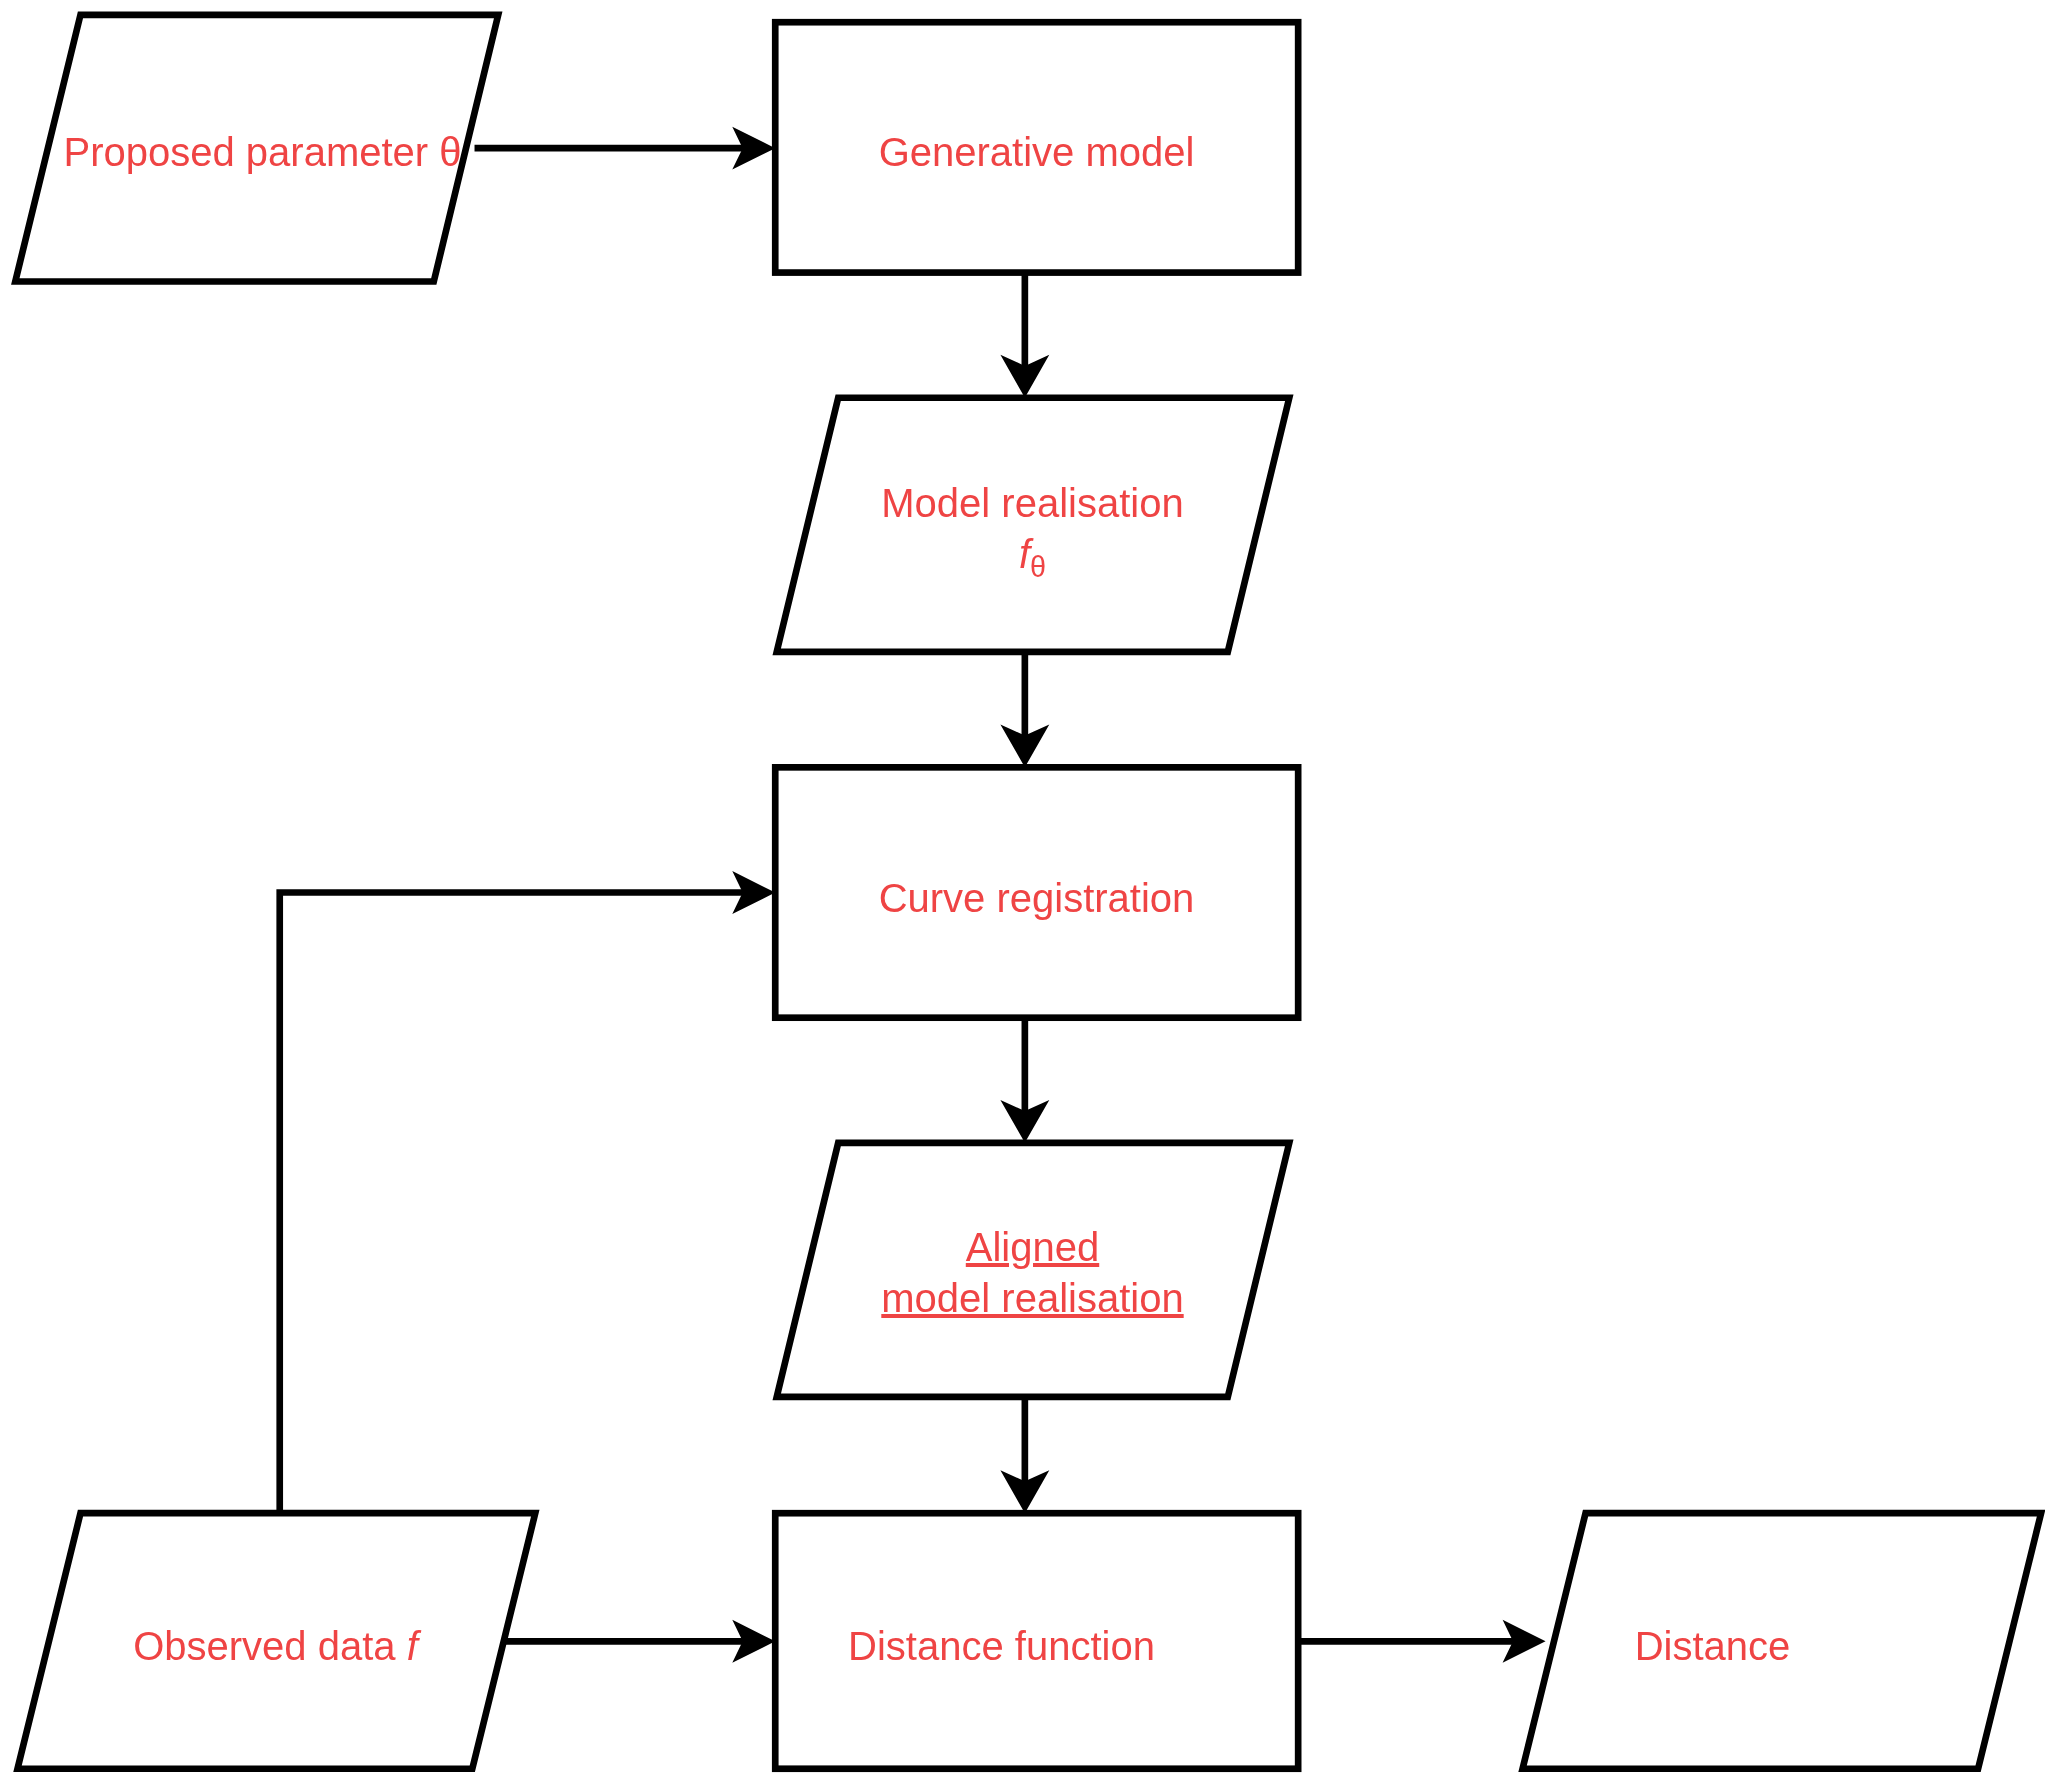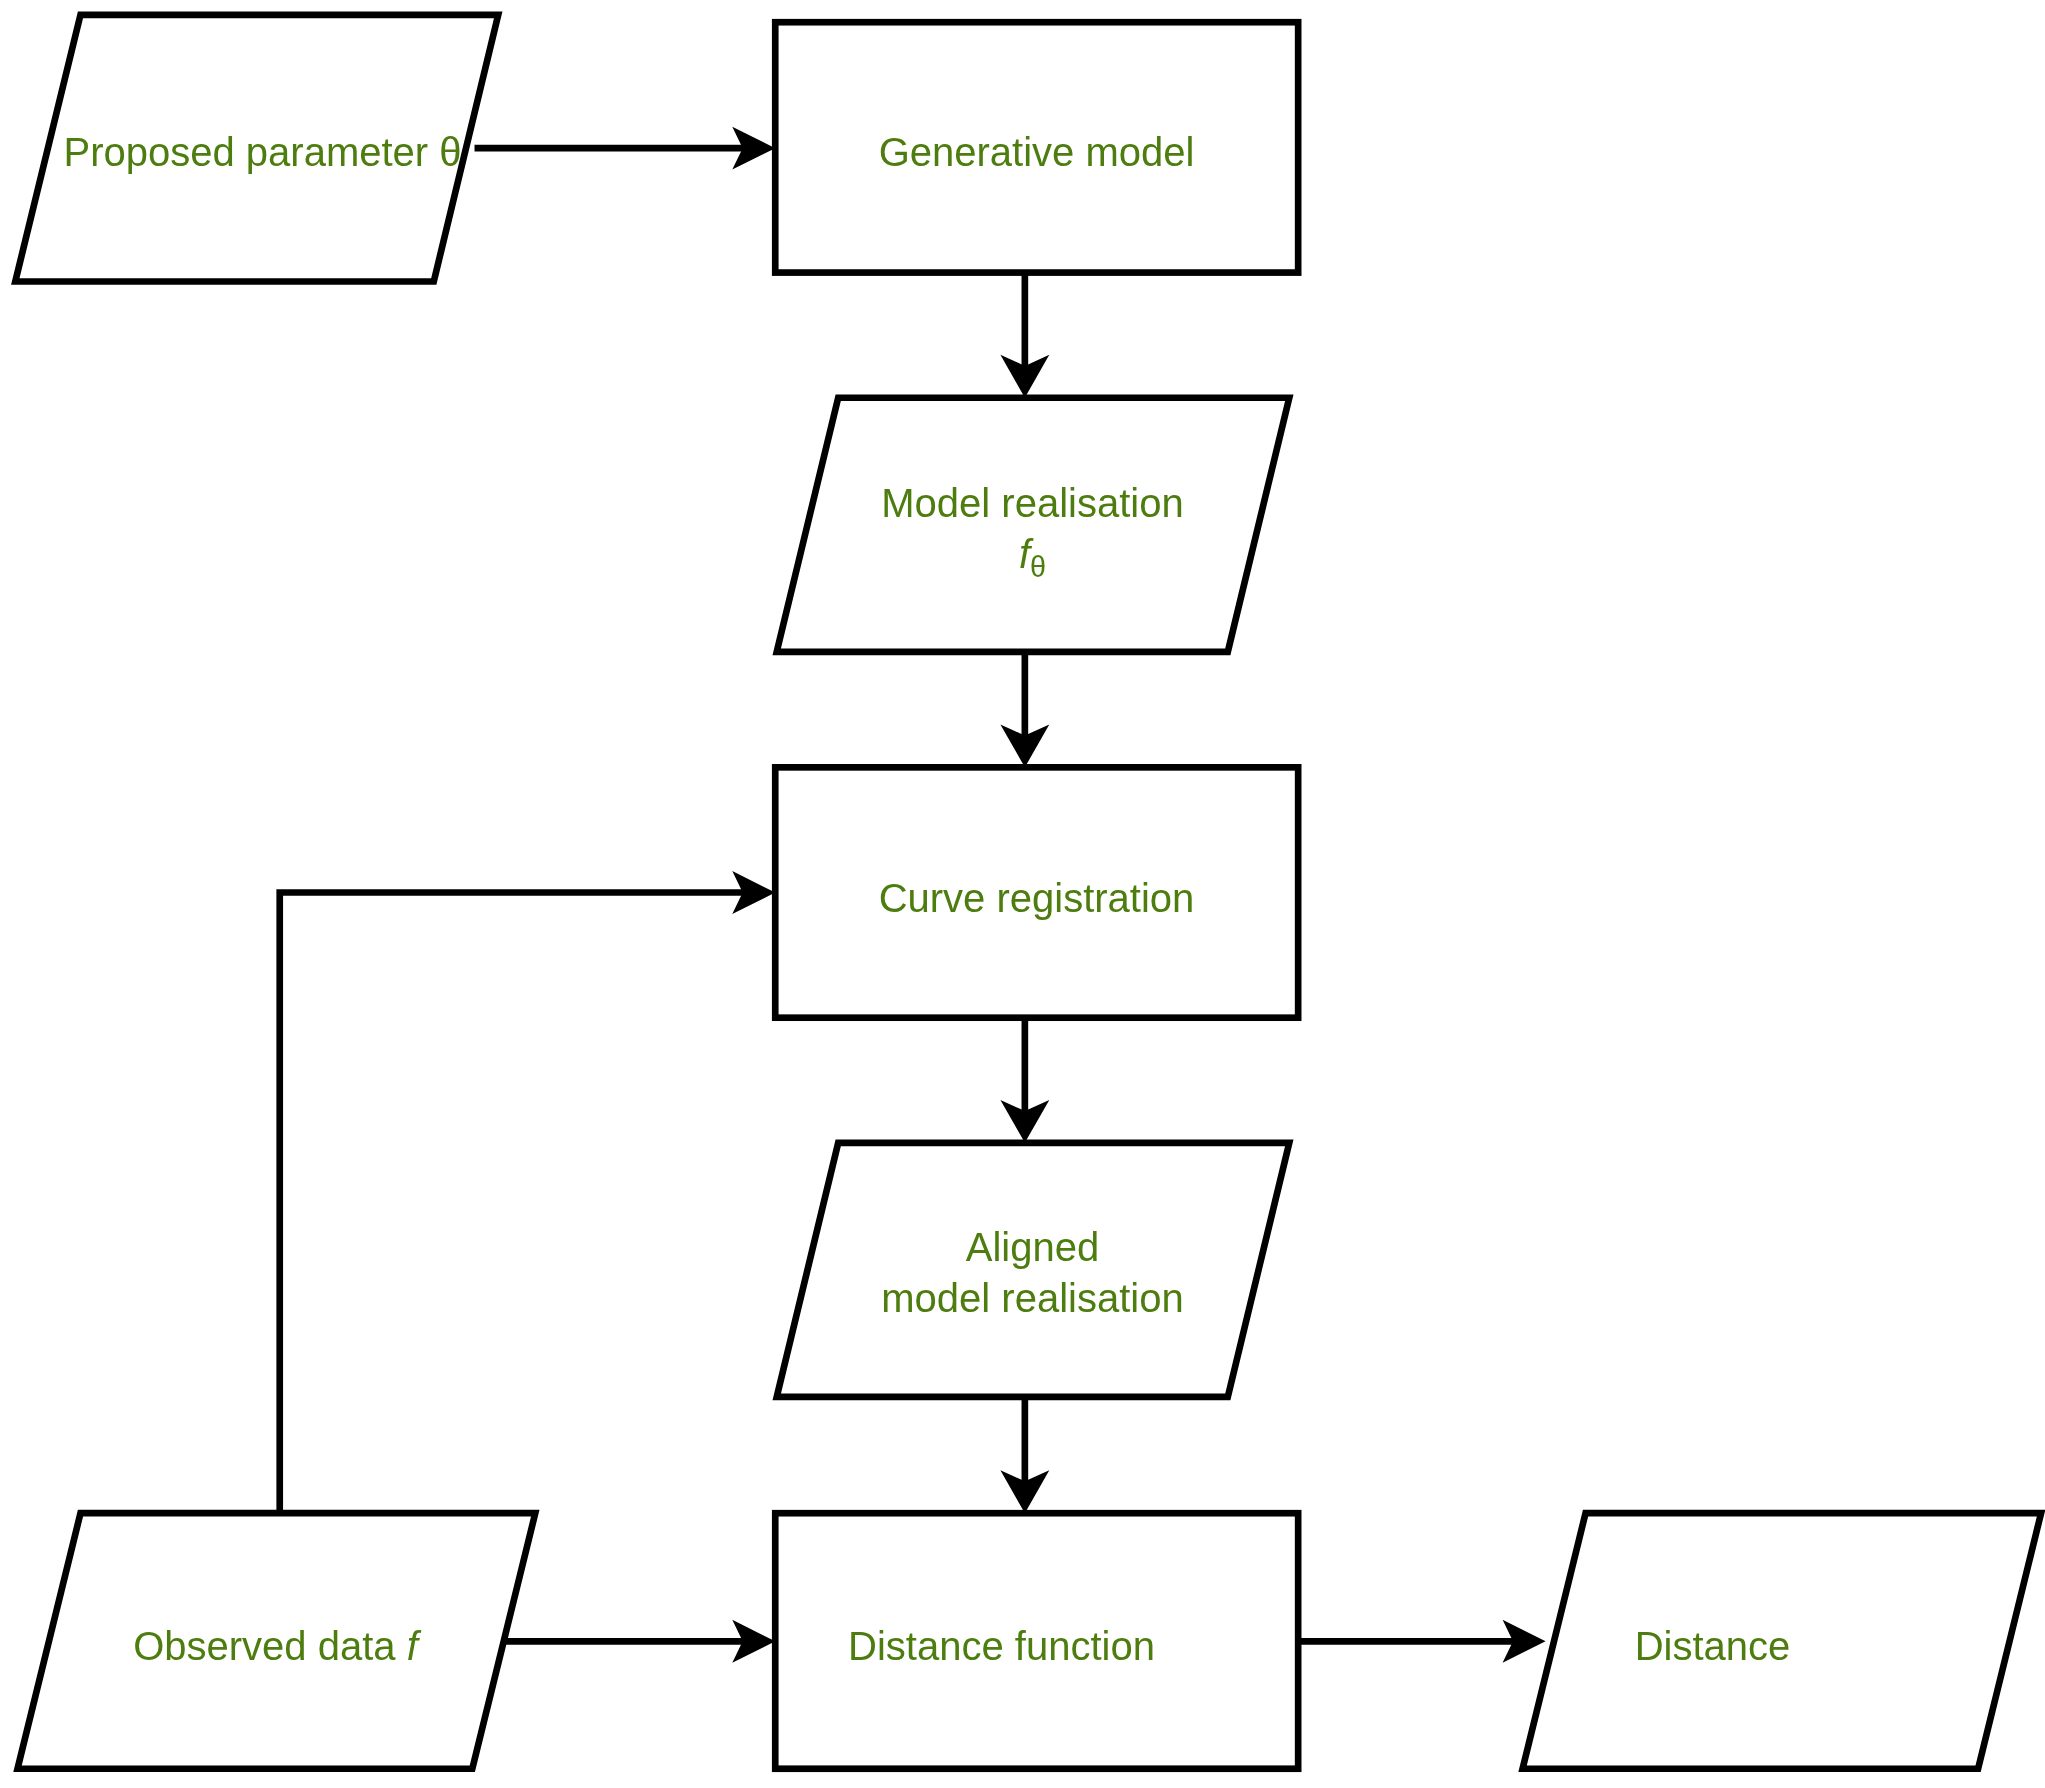--- a/index.html
+++ b/index.html
@@ -35,21 +35,21 @@
     stroke-width: 9;
     fill: none;
     stroke-linecap: butt;
   }
   .arrow-head {
     fill: #000000;
     stroke: none;
   }
   .node-label {
     position: absolute;
-    color: #4d7c0f;
+    color: #ef4444;
     font-family: "Liberation Sans", sans-serif;
     font-size: 40px;
     line-height: 1.28;
     text-align: center;
     white-space: pre;
     letter-spacing: 0px;
     pointer-events: none;
   }
   .math-italic {
     font-style: italic;
@@ -127,21 +127,21 @@
   </svg>
 
   <div class="node-label" style="left:44px; top:127px; width:437px;"><span>Proposed parameter </span><span>θ</span></div>
 
   <div class="node-label" style="left:775px; top:127px; width:523px;">Generative model</div>
 
   <div class="node-label" style="left:771px; top:478px; width:523px;"><span>Model realisation</span><br><span class="math-italic">f</span><span class="math-sub">θ</span></div>
 
   <div class="node-label" style="left:775px; top:873px; width:523px;">Curve registration</div>
 
-  <div class="node-label" style="left:771px; top:1222px; width:523px;"><span>Aligned</span><br><span>model realisation</span></div>
+  <div class="node-label" style="left:771px; top:1222px; width:523px;text-decoration:underline;"><span>Aligned</span><br><span>model realisation</span></div>
 
   <div class="node-label" style="left:46px; top:1621px; width:459px;"><span>Observed data </span><span class="math-italic">f</span></div>
 
   <div class="node-label" style="left:740px; top:1621px; width:523px;">Distance function</div>
 
   <div class="node-label" style="left:1483px; top:1621px; width:459px;">Distance</div>
 
 </div>
 
 

